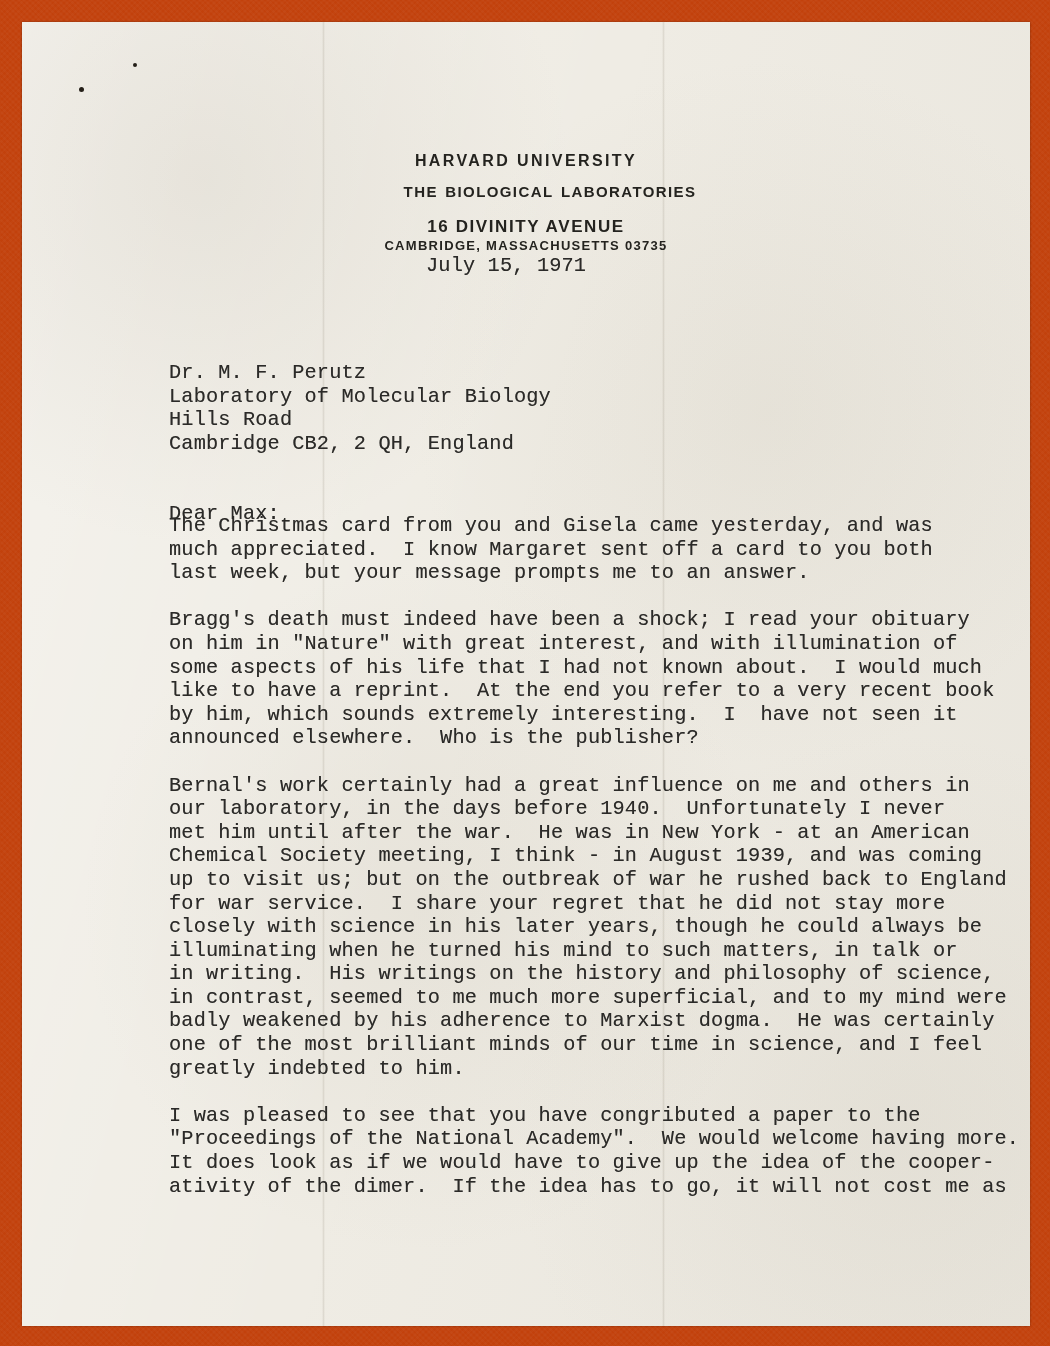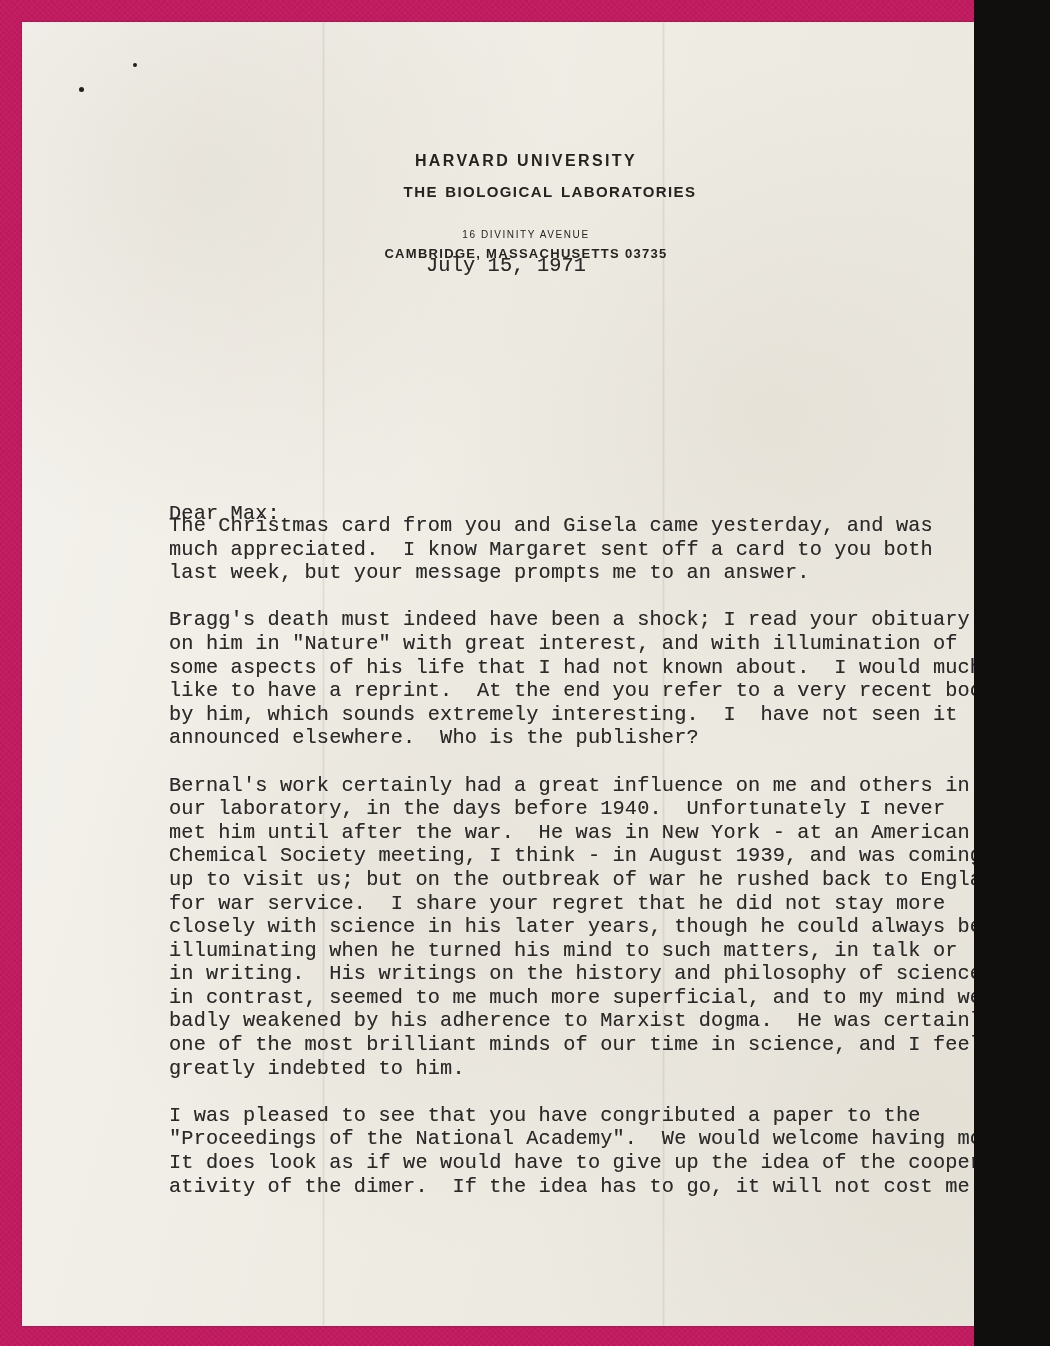--- a/index.html
+++ b/index.html
@@ -3,23 +3,23 @@
 <meta charset="utf-8">
 <style>
   html, body {
     margin: 0;
     padding: 0;
     background: #100f0d;
   }
 
   .scan {
     position: relative;
-    width: 974px;
+    width: 1050px;
     height: 1346px;
-    background: #be185d;
+    background: #c2410c;
     overflow: hidden;
     font-family: "Liberation Mono", "DejaVu Sans Mono", monospace;
   }
 
   
   .scan::before {
     content: "";
     position: absolute;
     inset: 0;
     background:
@@ -93,25 +93,25 @@
     letter-spacing: 1.4px;
     line-height: 30px;
     font-variant: small-caps;
     text-transform: lowercase;
     margin-top: 3px;
     margin-left: 48px;
   }
   .lh-line2::first-letter { font-size: 22px; }
 
   .lh-line3 {
-    font-size: 10px;
-    font-weight: normal;
+    font-size: 17px;
+    font-weight: bold;
     letter-spacing: 1.6px;
     line-height: 19px;
-    margin-top: 20px;
+    margin-top: 12px;
   }
 
   .lh-line4 {
     font-size: 13px;
     font-weight: bold;
     letter-spacing: 1.3px;
     line-height: 19px;
   }
 
   
@@ -176,20 +176,24 @@
 
     <div class="letterhead">
       <div class="lh-line1">HARVARD UNIVERSITY</div>
       <div class="lh-line2">THE BIOLOGICAL LABORATORIES</div>
       <div class="lh-line3">16 DIVINITY AVENUE</div>
       <div class="lh-line4">CAMBRIDGE, MASSACHUSETTS 03735</div>
     </div>
 
     <div class="typed date-line">July 15, 1971</div>
 
+    <div class="typed address"><span>Dr. M. F. Perutz</span>
+<span>Laboratory of Molecular Biology</span>
+<span>Hills Road</span>
+<span>Cambridge CB2, 2 QH, England</span></div>
 
     <div class="typed salutation">Dear Max:</div>
 
     <div class="body-block">
       <p class="para">The Christmas card from you and Gisela came yesterday, and was
 much appreciated.  I know Margaret sent off a card to you both
 last week, but your message prompts me to an answer.</p>
       <p class="para">Bragg's death must indeed have been a shock; I read your obituary
 on him in "Nature" with great interest, and with illumination of
 some aspects of his life that I had not known about.  I would much

